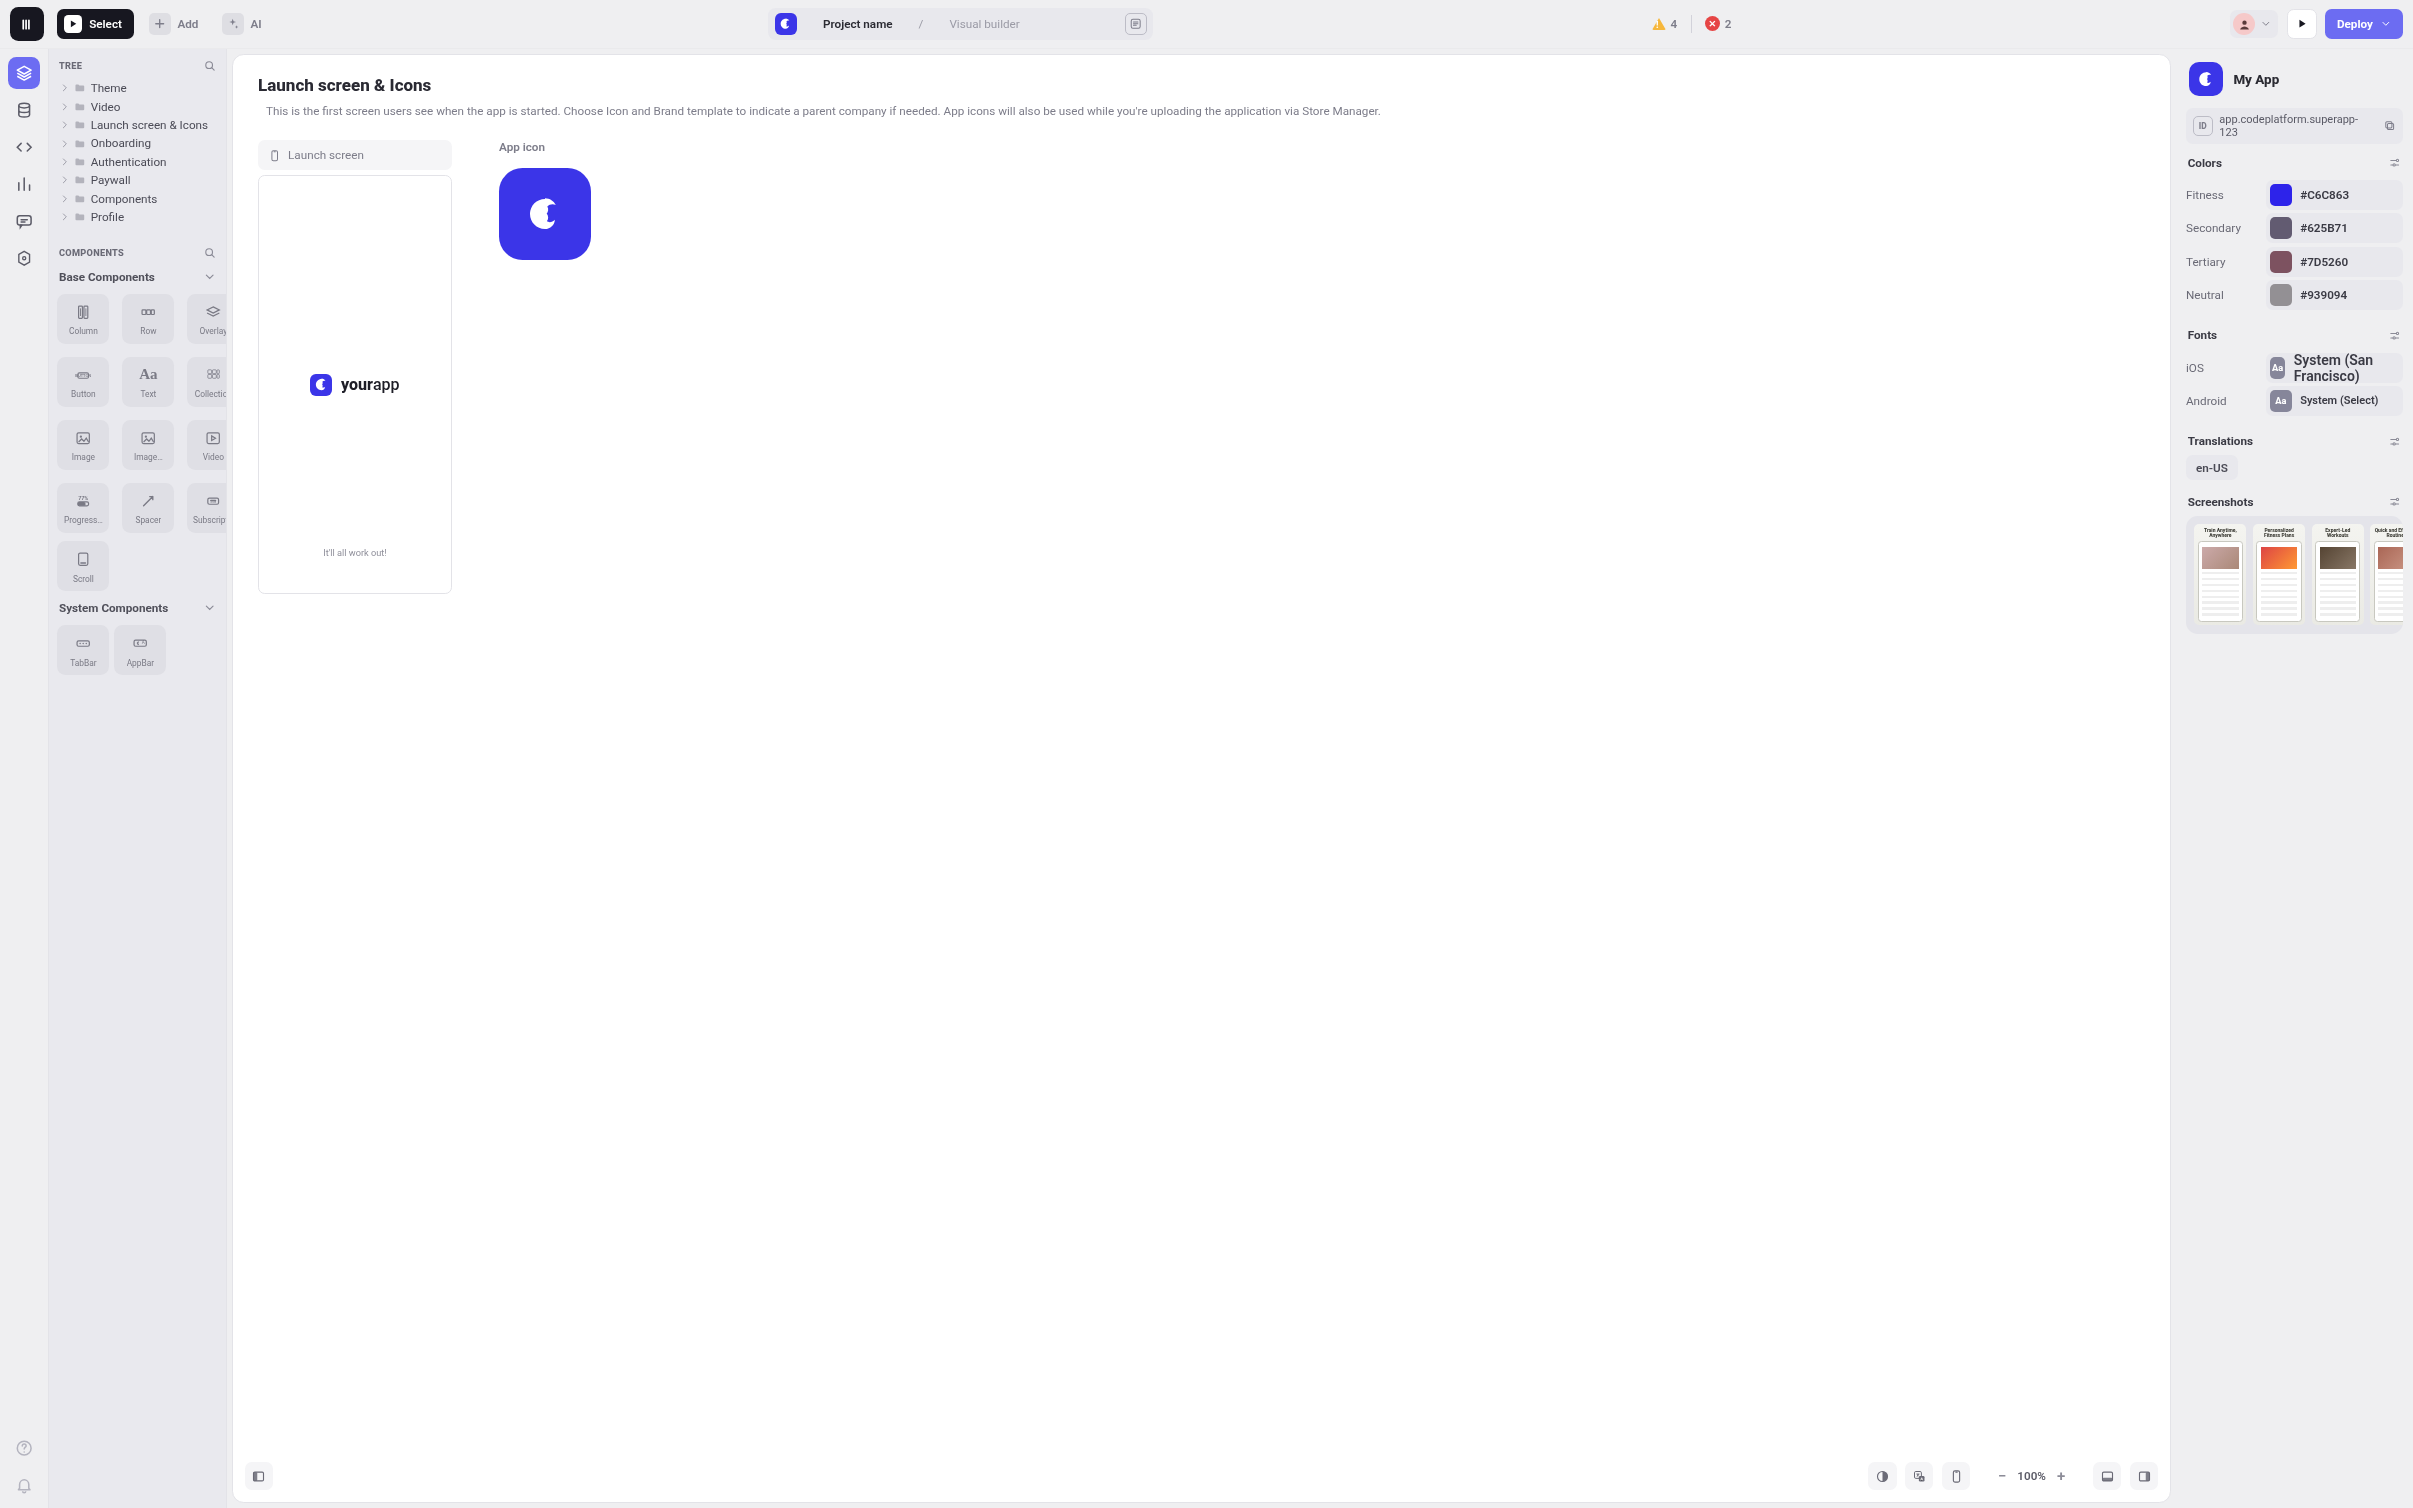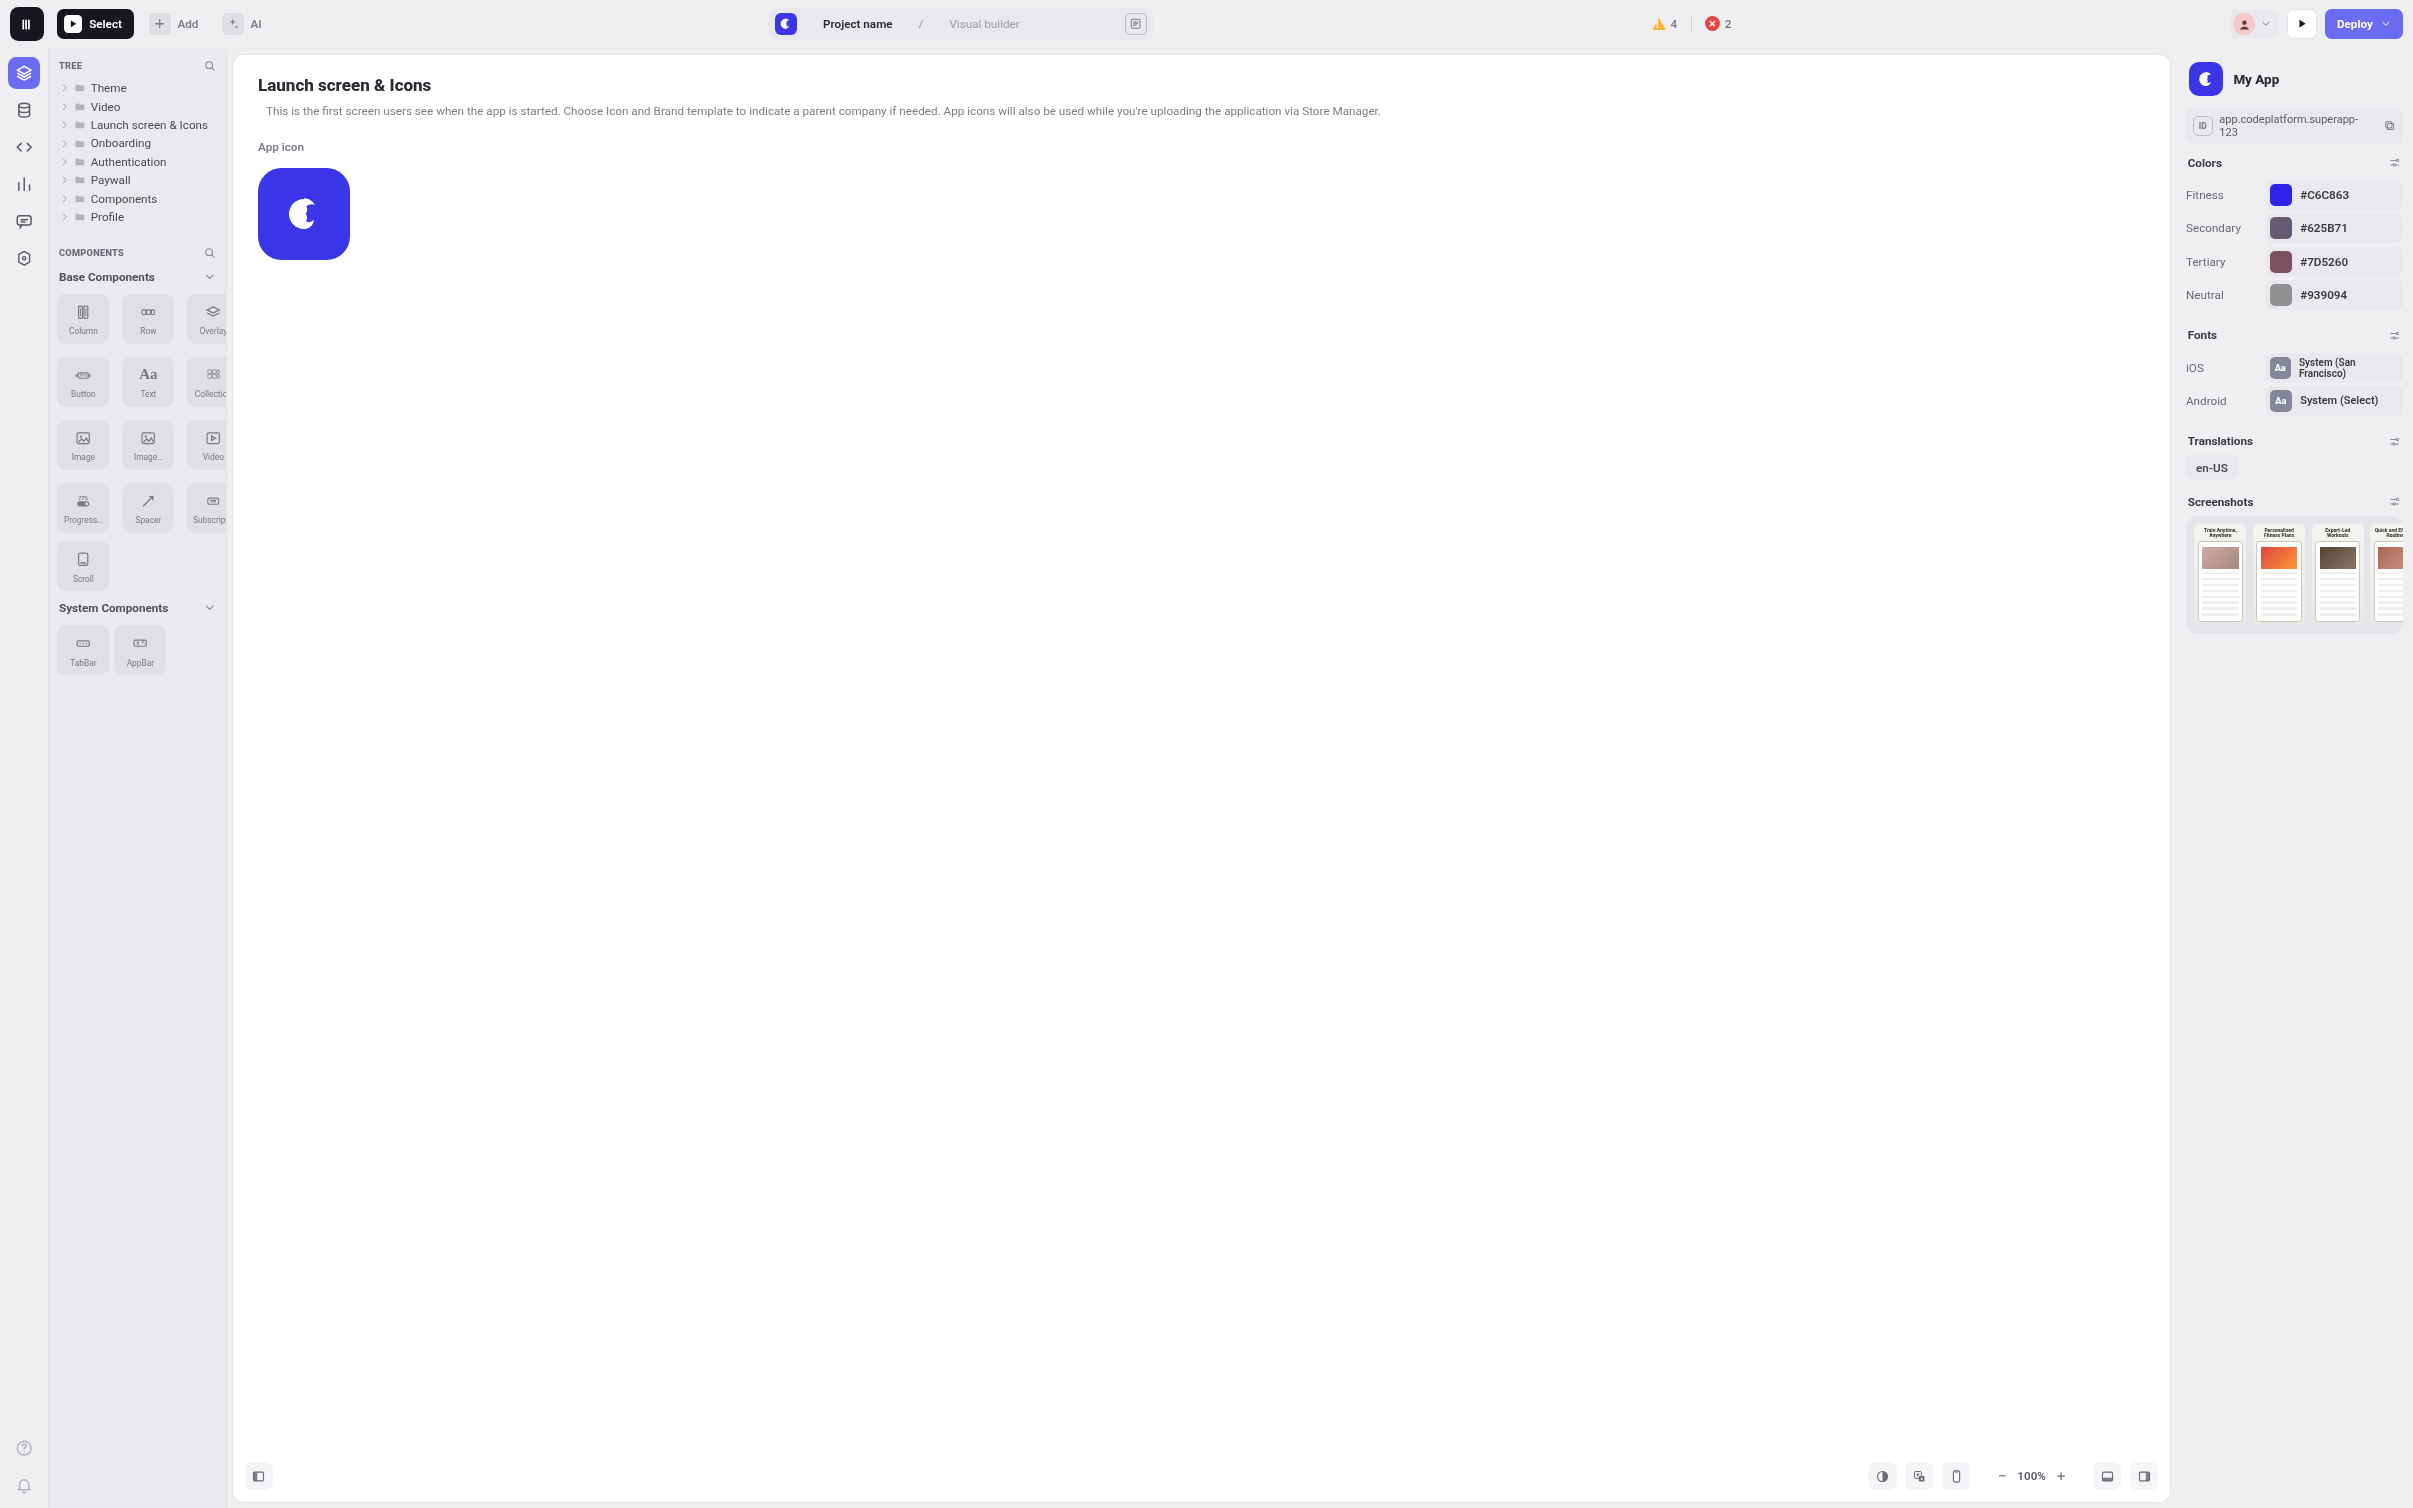--- a/index.html
+++ b/index.html
@@ -762,20 +762,39 @@
       </div>
     </div>
 
     <div class="canvas-wrap">
       <div class="canvas">
         <div class="c-head">
           <h1>Launch screen &amp; Icons</h1>
           <p>This is the first screen users see when the app is started. Choose Icon and Brand template to indicate a parent company if needed. App icons will also be used while you're uploading the application via Store Manager.</p>
         </div>
         <div class="c-body">
+          <div class="phone-col">
+            <div class="chip-bar">
+              <svg class="svg16" viewBox="0 0 24 24">
+                  <use href="#phone"></use>
+                </svg>
+              <span>Launch screen</span>
+            </div>
+            <div class="phone">
+              <div class="brand">
+                <span class="mark">
+                    <svg class="svg18" viewBox="0 0 24 24">
+                      <use href="#swirl2"></use>
+                    </svg>
+                  </span>
+                <span class="brand-text"><b>your</b><span>app</span></span>
+              </div>
+              <div class="foot">It'll all work out!</div>
+            </div>
+          </div>
           <div class="icon-col">
             <div class="label">App icon</div>
             <div class="app-icon">
               <svg class="svg40" viewBox="0 0 24 24">
                   <use href="#swirl2"></use>
                 </svg>
             </div>
           </div>
         </div>
         <div class="c-bottom">
@@ -885,21 +904,21 @@
             <span class="settings-ic">
               <svg class="svg16" viewBox="0 0 24 24">
                 <use href="#sliders"></use>
               </svg>
             </span>
           </div>
         <div class="font-row">
             <span class="lbl">iOS</span>
             <div class="pill">
               <span class="aa">Aa</span>
-              <span style="font-size:10px">System (San Francisco)</span>
+              <span style="font-size:14px">System (San Francisco)</span>
             </div>
           </div>
         <div class="font-row">
             <span class="lbl">Android</span>
             <div class="pill">
               <span class="aa">Aa</span>
               <span style="font-size:11px">System (Select)</span>
             </div>
           </div>
       </div>

